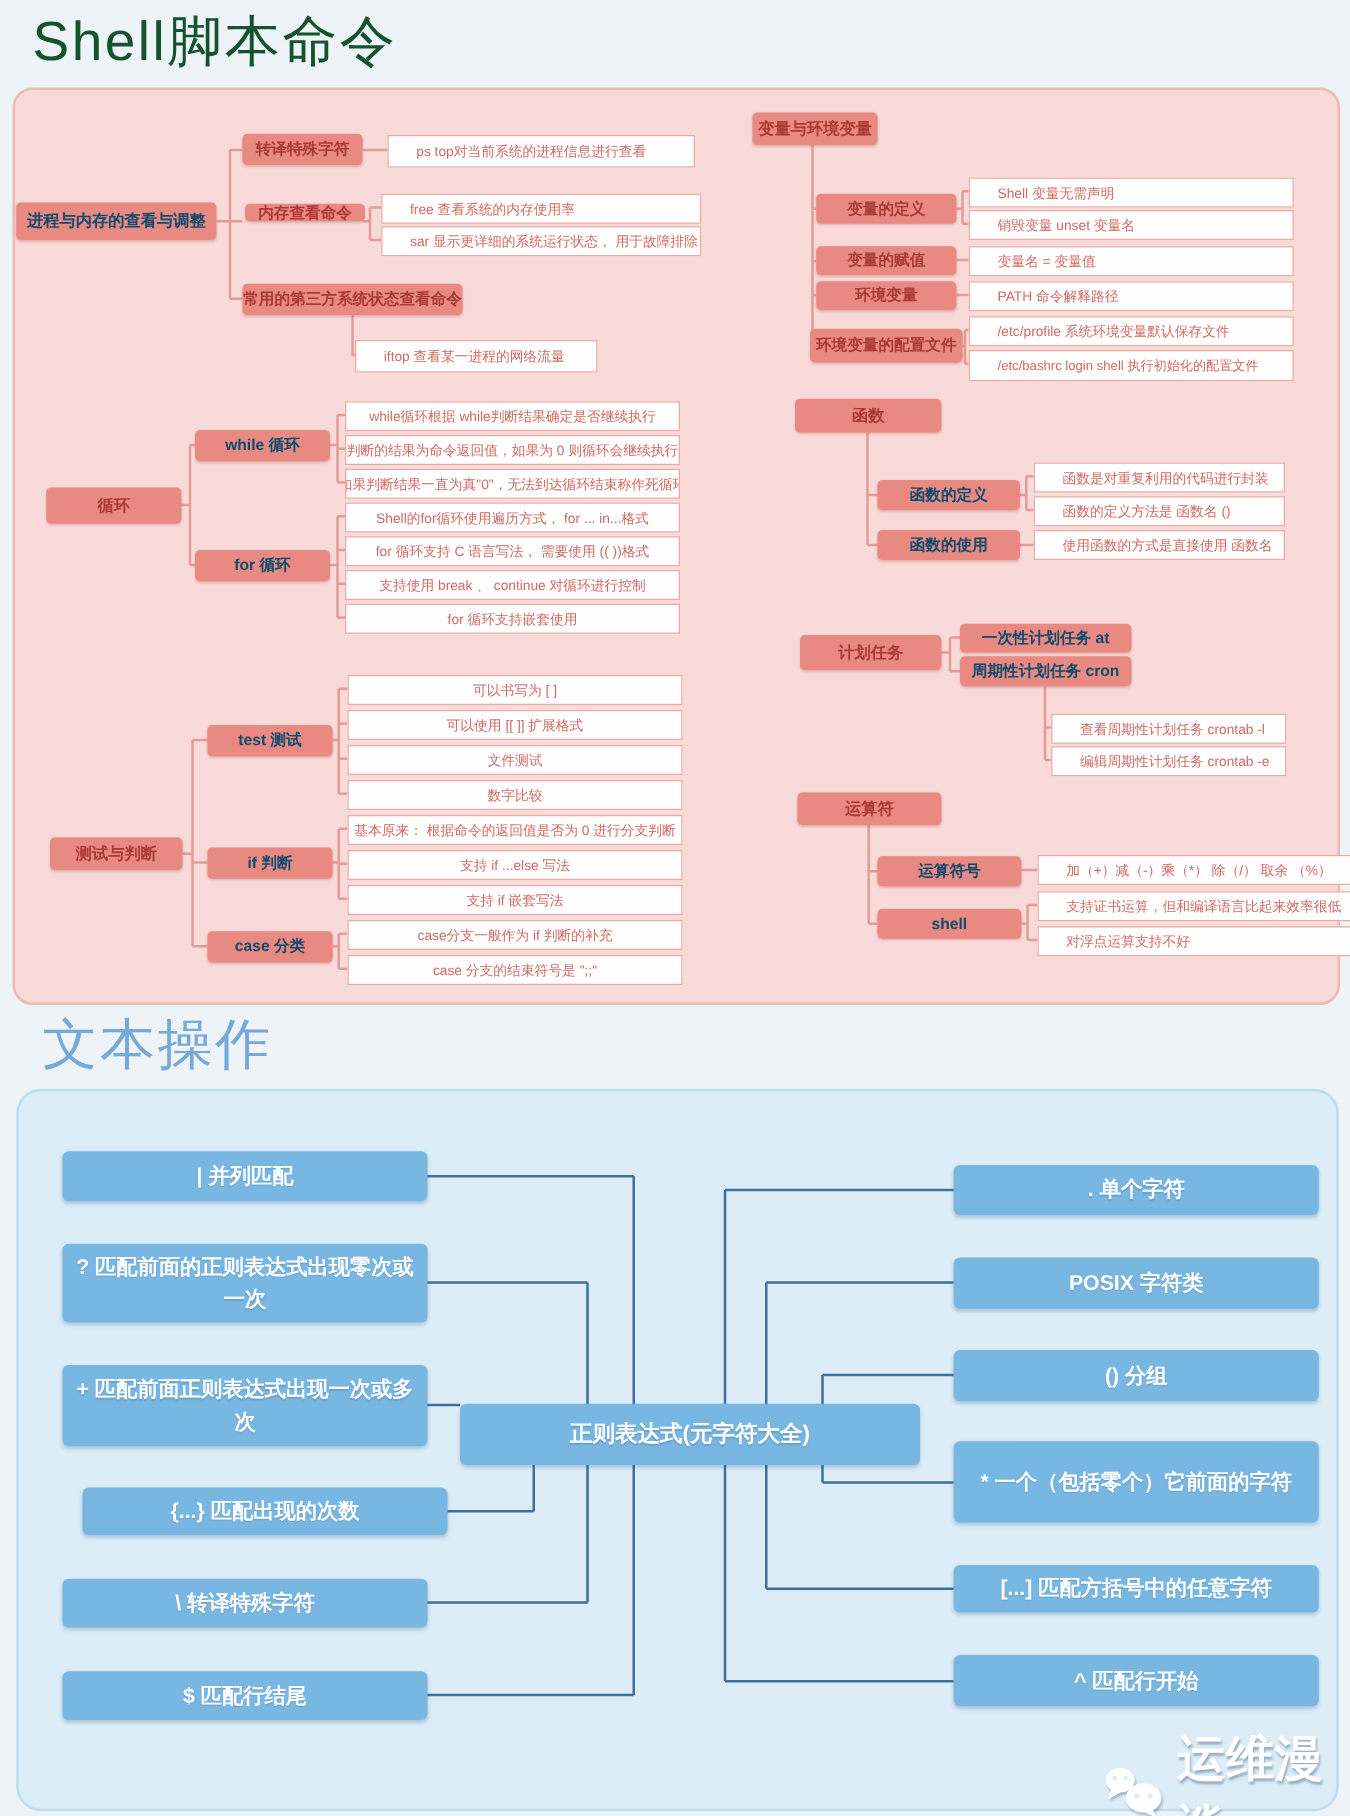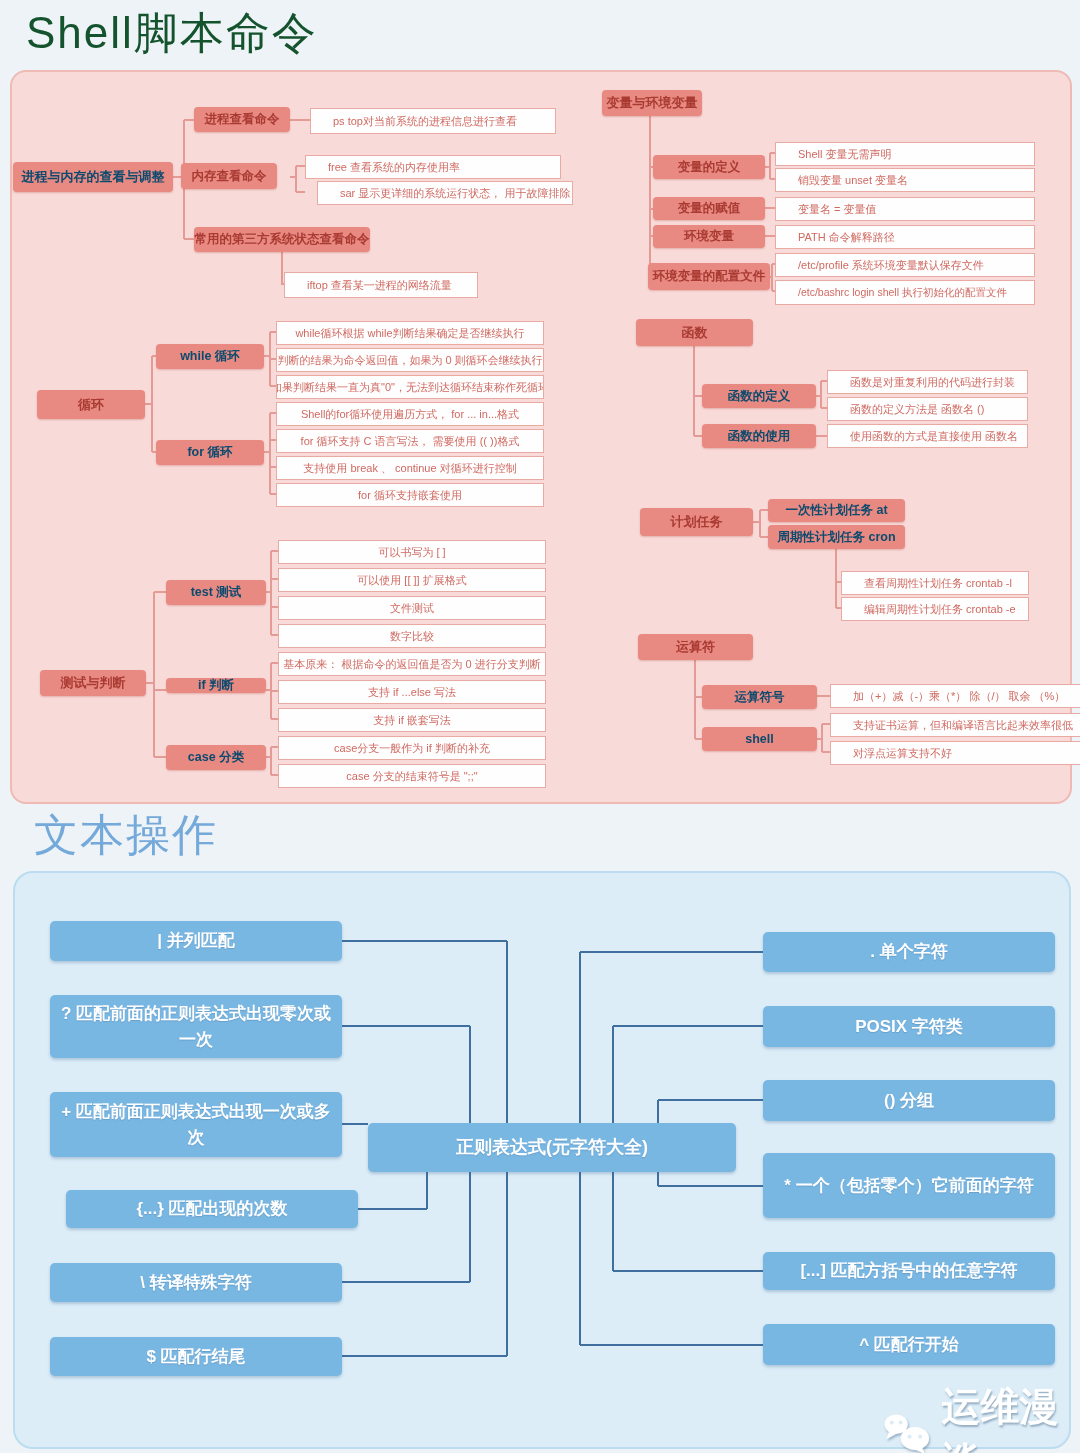--- a/index.html
+++ b/index.html
@@ -70,26 +70,26 @@
       M322,941 H507 M507,941 V1356 M322,1356 H507
       M322,1026 H470 M470,1026 V1282 M322,1282 H470
       M322,1124 H368
       M322,1209 H427 M427,1209 V1172
       M580,952 V1345 M580,952 H763 M580,1345 H763
       M613,1026 V1271 M613,1026 H763 M613,1271 H763
       M658,1100 V1186 M658,1100 H763 M658,1186 H763"></path>
   </svg>
 
   <div class="pnode root light" style="left:13px;top:162px;width:160px;height:30px;">进程与内存的查看与调整</div>
-  <div class="pnode" style="left:194px;top:107px;width:96px;height:25px;">进程查看命令</div>
-  <div class="pnode" style="left:181px;top:163px;width:96px;height:26px;">内存查看命令</div>
+  <div class="pnode" style="left:194px;top:107px;width:96px;height:25px;">转译特殊字符</div>
+  <div class="pnode" style="left:196px;top:163px;width:96px;height:14px;">内存查看命令</div>
   <div class="pnode" style="left:194px;top:227px;width:176px;height:25px;">常用的第三方系统状态查看命令</div>
   <div class="wbox la" style="left:310px;top:108px;width:222px;height:24px;">ps top对当前系统的进程信息进行查看</div>
   <div class="wbox la" style="left:305px;top:155px;width:232px;height:22px;">free 查看系统的内存使用率</div>
-  <div class="wbox la" style="left:305px;top:181px;width:232px;height:22px;margin-left:12px;">sar 显示更详细的系统运行状态， 用于故障排除</div>
+  <div class="wbox la" style="left:305px;top:181px;width:232px;height:22px;">sar 显示更详细的系统运行状态， 用于故障排除</div>
   <div class="wbox la" style="left:284px;top:272px;width:170px;height:24px;">iftop 查看某一进程的网络流量</div>
 
   <div class="pnode root" style="left:602px;top:90px;width:100px;height:26px;">变量与环境变量</div>
   <div class="pnode" style="left:653px;top:155px;width:112px;height:24px;">变量的定义</div>
   <div class="pnode" style="left:653px;top:197px;width:112px;height:23px;">变量的赋值</div>
   <div class="pnode" style="left:653px;top:225px;width:112px;height:23px;">环境变量</div>
   <div class="pnode" style="left:648px;top:263px;width:122px;height:27px;">环境变量的配置文件</div>
   <div class="wbox la" style="left:775px;top:142px;width:236px;height:22px;">Shell 变量无需声明</div>
   <div class="wbox la" style="left:775px;top:168px;width:236px;height:22px;">销毁变量 unset 变量名</div>
   <div class="wbox la" style="left:775px;top:197px;width:236px;height:22px;">变量名 = 变量值</div>
@@ -116,21 +116,21 @@
   <div class="wbox la" style="left:827px;top:424px;width:177px;height:22px;">使用函数的方式是直接使用 函数名</div>
 
   <div class="pnode root" style="left:640px;top:508px;width:113px;height:28px;">计划任务</div>
   <div class="pnode light" style="left:768px;top:499px;width:137px;height:23px;">一次性计划任务 at</div>
   <div class="pnode light" style="left:768px;top:525px;width:137px;height:24px;">周期性计划任务 cron</div>
   <div class="wbox la" style="left:841px;top:571px;width:164px;height:22px;">查看周期性计划任务 crontab -l</div>
   <div class="wbox la" style="left:841px;top:597px;width:164px;height:22px;">编辑周期性计划任务 crontab -e</div>
 
   <div class="pnode root" style="left:40px;top:670px;width:106px;height:26px;">测试与判断</div>
   <div class="pnode light" style="left:166px;top:580px;width:100px;height:25px;">test 测试</div>
-  <div class="pnode light" style="left:166px;top:678px;width:100px;height:15px;">if 判断</div>
+  <div class="pnode light" style="left:166px;top:678px;width:100px;height:25px;">if 判断</div>
   <div class="pnode light" style="left:166px;top:745px;width:100px;height:25px;">case 分类</div>
   <div class="wbox" style="left:278px;top:540px;width:266px;height:22px;">可以书写为 [ ]</div>
   <div class="wbox" style="left:278px;top:568px;width:266px;height:22px;">可以使用 [[ ]] 扩展格式</div>
   <div class="wbox" style="left:278px;top:596px;width:266px;height:22px;">文件测试</div>
   <div class="wbox" style="left:278px;top:624px;width:266px;height:22px;">数字比较</div>
   <div class="wbox" style="left:278px;top:652px;width:266px;height:22px;">基本原来： 根据命令的返回值是否为 0 进行分支判断</div>
   <div class="wbox" style="left:278px;top:680px;width:266px;height:22px;">支持 if ...else 写法</div>
   <div class="wbox" style="left:278px;top:736px;width:266px;height:22px;">case分支一般作为 if 判断的补充</div>
   <div class="wbox" style="left:278px;top:708px;width:266px;height:22px;">支持 if 嵌套写法</div>
   <div class="wbox" style="left:278px;top:764px;width:266px;height:22px;">case 分支的结束符号是 ";;"</div>

